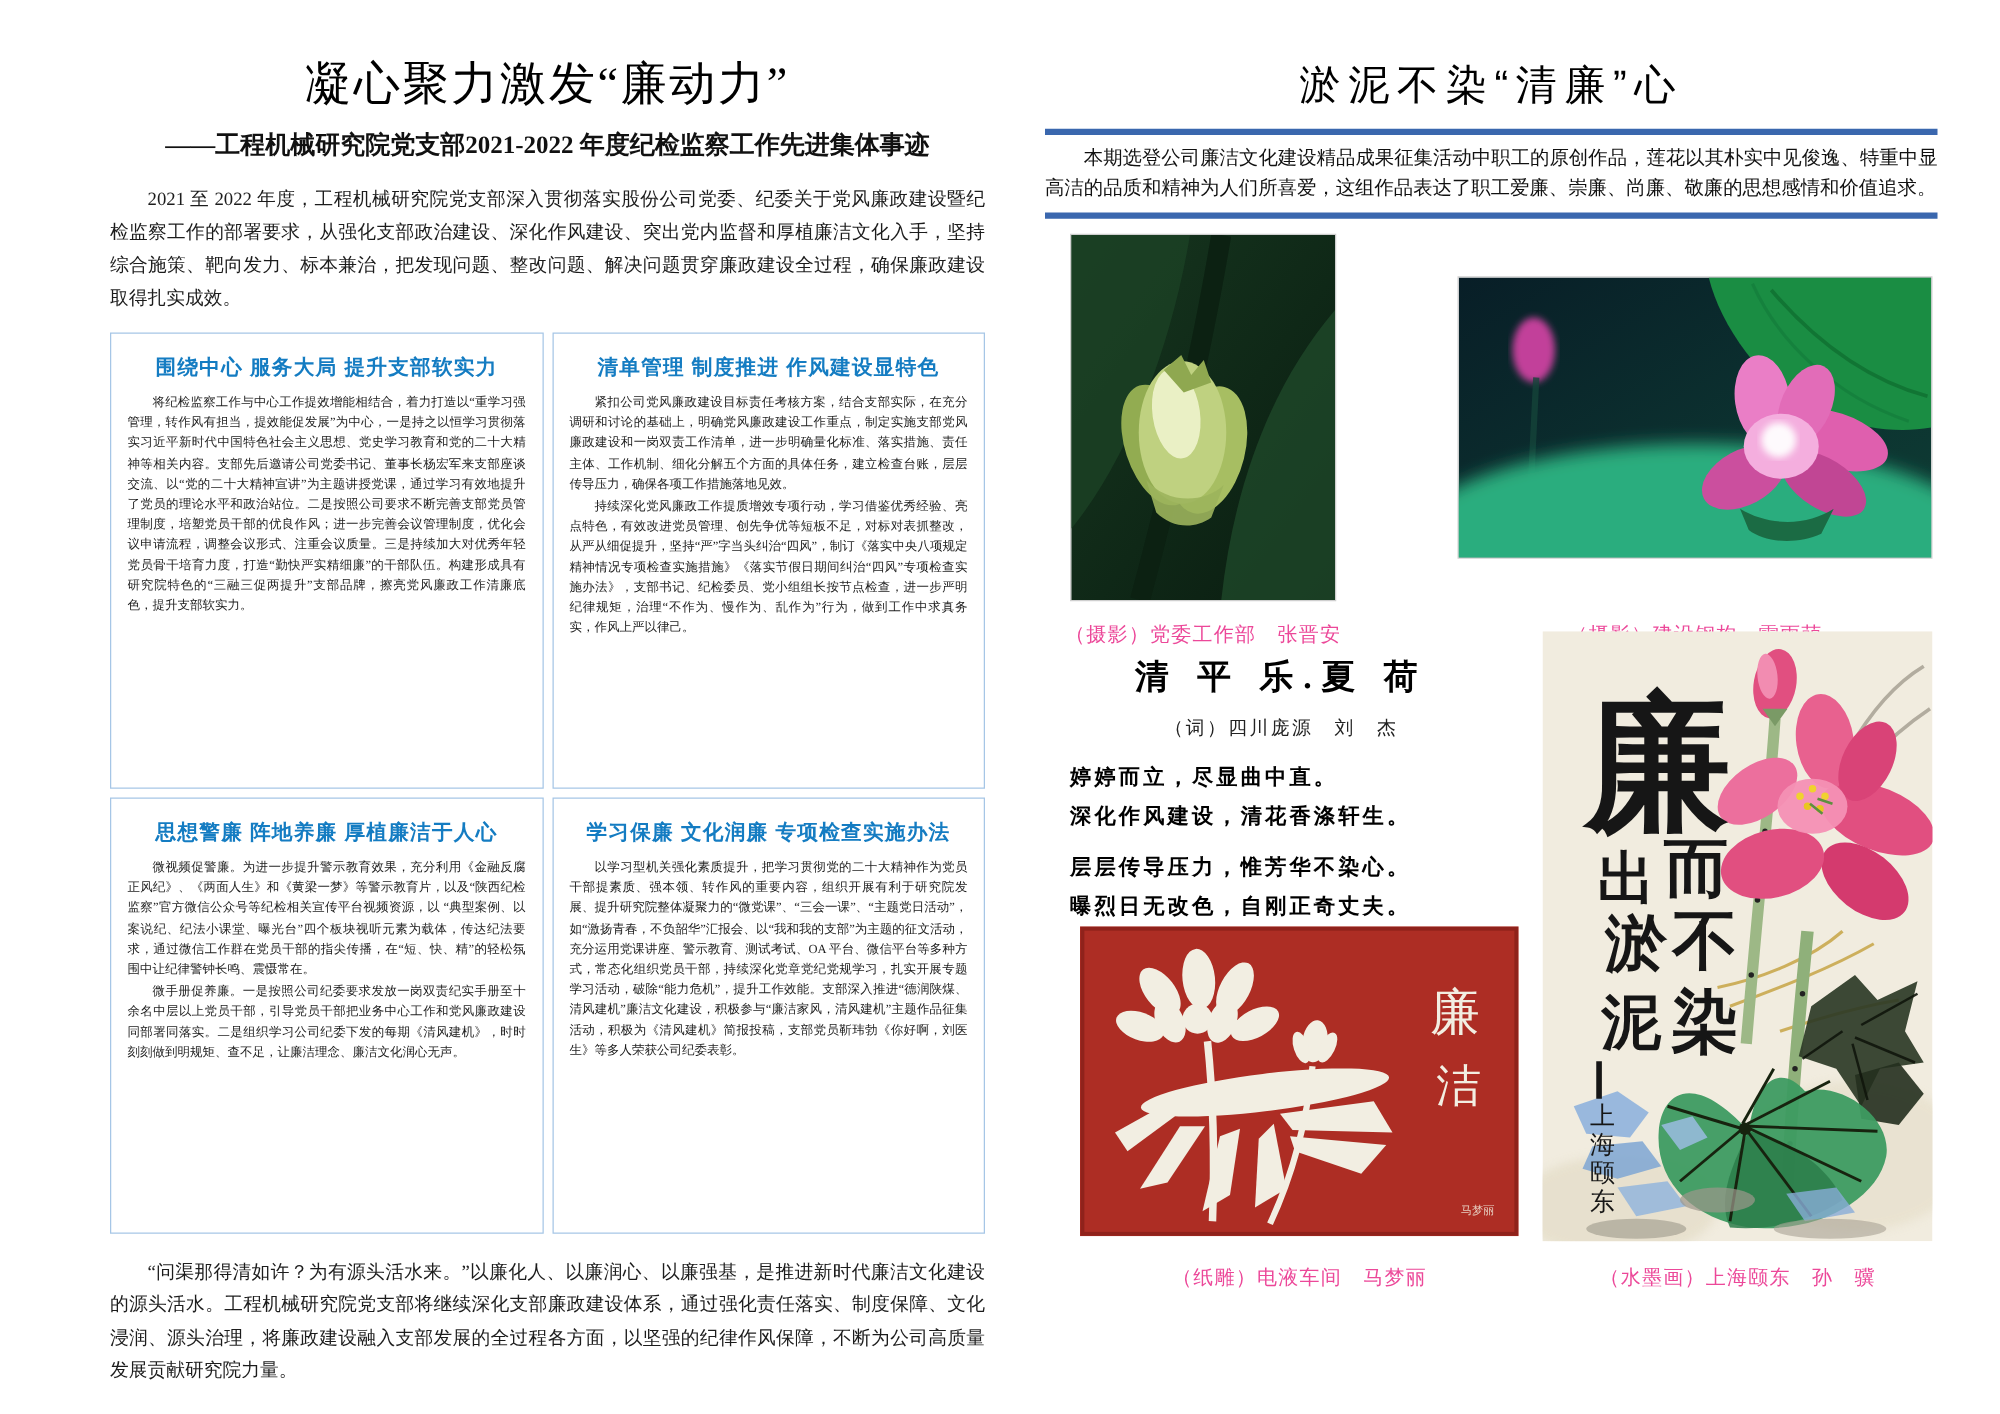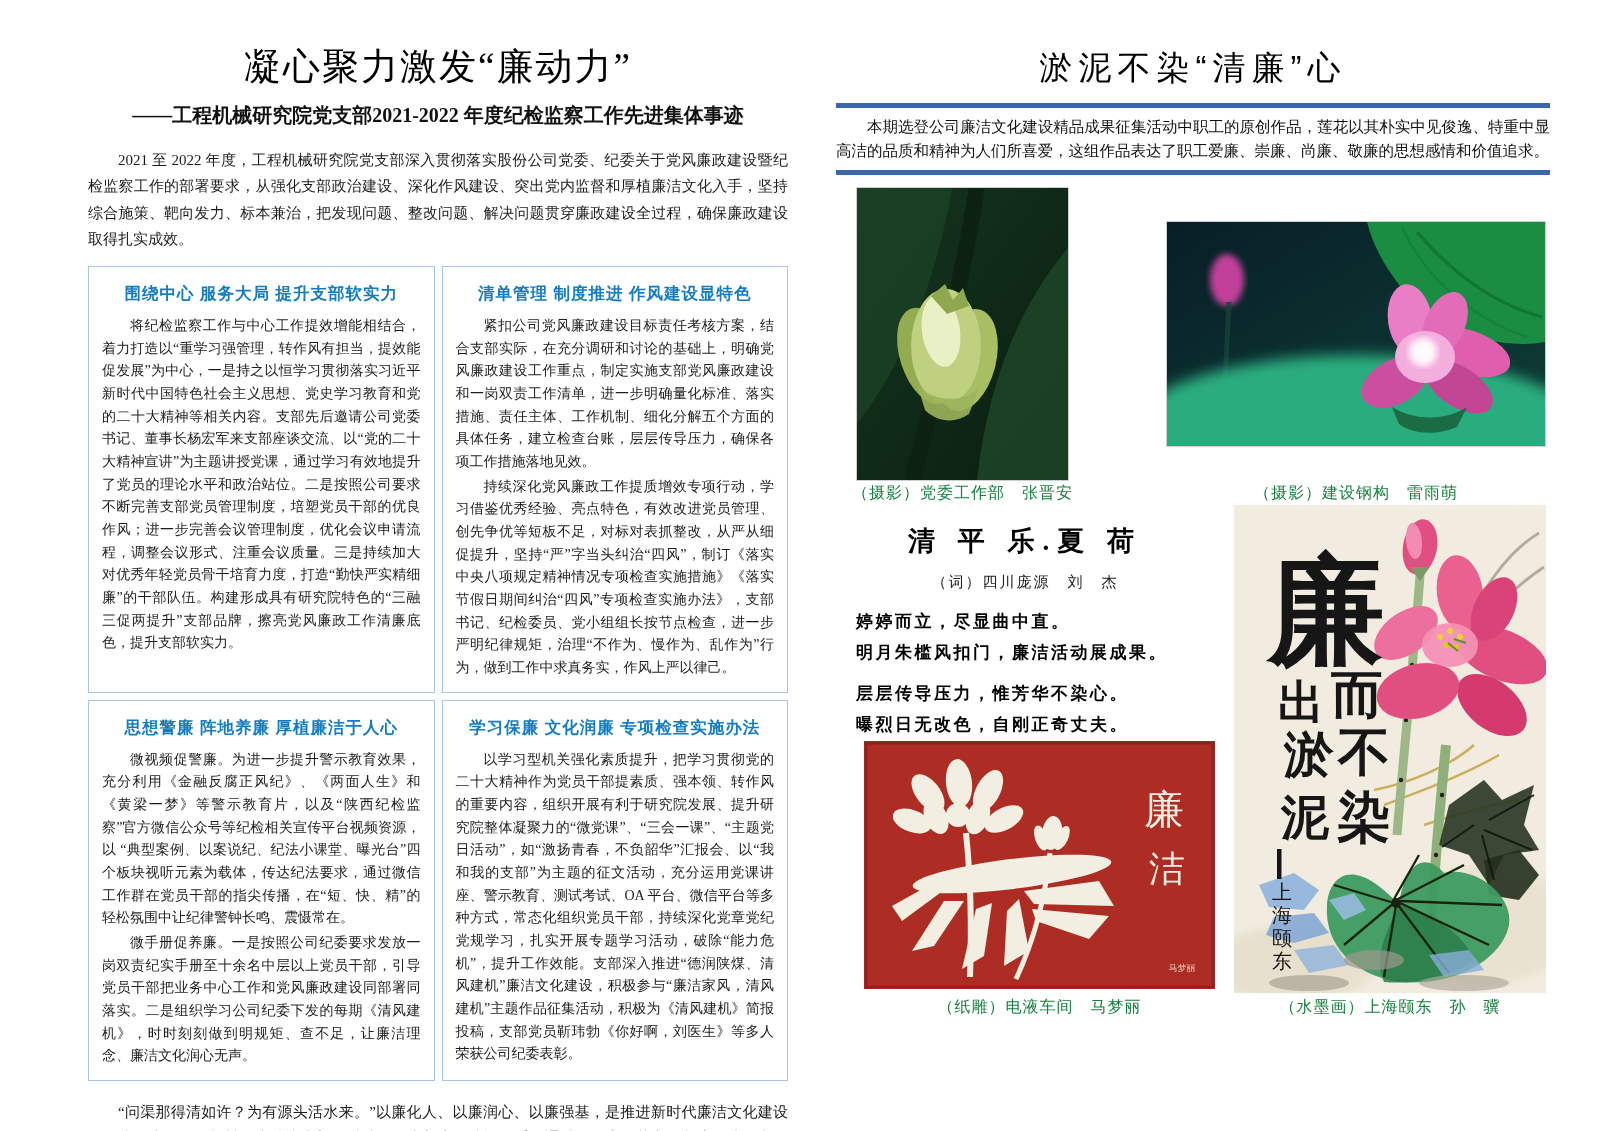--- a/index.html
+++ b/index.html
@@ -8,31 +8,31 @@
   
   .page-left{position:absolute;left:88px;top:28px;width:700px;}
   .lp-title{font-size:37px;font-weight:normal;text-align:center;letter-spacing:2px;margin:14px 0 10px;color:#000;}
   .lp-subtitle{font-size:20px;font-weight:600;text-align:center;margin:0 0 18px;color:#111;}
   .lp-intro,.lp-closing{font-size:15px;line-height:1.75;text-align:justify;text-indent:2em;margin:0;color:#1c1c1c;}
   .box-grid{display:grid;grid-template-columns:1fr 1fr;gap:7px;margin-top:14px;}
   .fbox{border:1.5px solid #a6c6e6;background:#fff;padding:10px 13px;box-sizing:border-box;}
   .fbox.r1{min-height:365px;} .fbox.r2{min-height:349px;}
   .fbox h3{font-family:"Liberation Sans","DejaVu Sans",sans-serif;color:#147cc2;font-size:16.5px;
            text-align:center;margin:6px 0 10px;letter-spacing:1px;white-space:nowrap;}
-  .fbox p{font-size:14px;line-height:1.62;text-align:justify;text-indent:2em;margin:0 0 2px;color:#1c1c1c;}
+  .fbox p{font-size:10px;line-height:1.62;text-align:justify;text-indent:2em;margin:0 0 2px;color:#1c1c1c;}
   .lp-closing{margin-top:18px;}
   
   .page-right{position:absolute;left:836px;top:28px;width:714px;}
   .rp-title{font-family:"Liberation Sans","DejaVu Sans",sans-serif;font-size:33px;font-weight:normal;
             text-align:center;letter-spacing:6px;margin:18px 0 12px;color:#000;}
   .rule{height:5px;background:#3a67ae;}
   .rp-intro{font-size:15.5px;line-height:1.55;text-align:justify;text-indent:2em;margin:7px 0;color:#111;}
   .photos{position:relative;height:334px;}
   .photo-frame{position:absolute;border:1px solid #cfcfcf;box-sizing:border-box;}
-  .cap{font-size:16px;color:#15803d;text-align:center;position:absolute;letter-spacing:1px;}
+  .cap{font-size:16px;color:#ec4899;text-align:center;position:absolute;letter-spacing:1px;margin-top:15px;}
   .artzone{position:relative;height:520px;margin-top:2px;}
   .poem{position:absolute;left:6px;top:6px;width:366px;text-align:center;}
   .poem-title{font-size:27px;font-weight:bold;letter-spacing:8px;margin:6px 0 14px;color:#000;}
   .poem-attr{font-size:15px;letter-spacing:2px;margin:0 0 18px;color:#222;}
   .poem-line{font-size:17px;font-weight:bold;letter-spacing:2.5px;text-align:left;margin:0 0 8px 14px;color:#000;}
   .poem-gap{height:10px;}
   svg text{font-family:"Liberation Serif","DejaVu Serif",serif;}
 </style>
 </head>
 <body>
@@ -136,21 +136,21 @@
       </div>
       <div class="cap" style="left:0px;top:308px;width:253px;">（摄影）党委工作部　张晋安</div>
       <div class="cap" style="left:330px;top:308px;width:380px;">（摄影）建设钢构　雷雨萌</div>
     </div>
 
     <div class="artzone">
       <div class="poem">
         <div class="poem-title">清 平 乐.夏 荷</div>
         <div class="poem-attr">（词）四川庞源　刘　杰</div>
         <div class="poem-line">婷婷而立，尽显曲中直。</div>
-        <div class="poem-line">明月朱槛风扣门，廉洁活动展成果。</div>
+        <div class="poem-line">深化作风建设，清花香涤轩生。</div>
         <div class="poem-gap"></div>
         <div class="poem-line">层层传导压力，惟芳华不染心。</div>
         <div class="poem-line">曝烈日无改色，自刚正奇丈夫。</div>
       </div>
 
       <div style="position:absolute;left:28px;top:230px;width:351px;height:248px;">
         <svg width="351" height="248" viewBox="0 0 351 248">
           <rect width="351" height="248" fill="#ad2d24"></rect>
           <rect x="2" y="2" width="347" height="244" fill="none" stroke="#8f221b" stroke-width="3"></rect>
           <g fill="#f2eee2">

